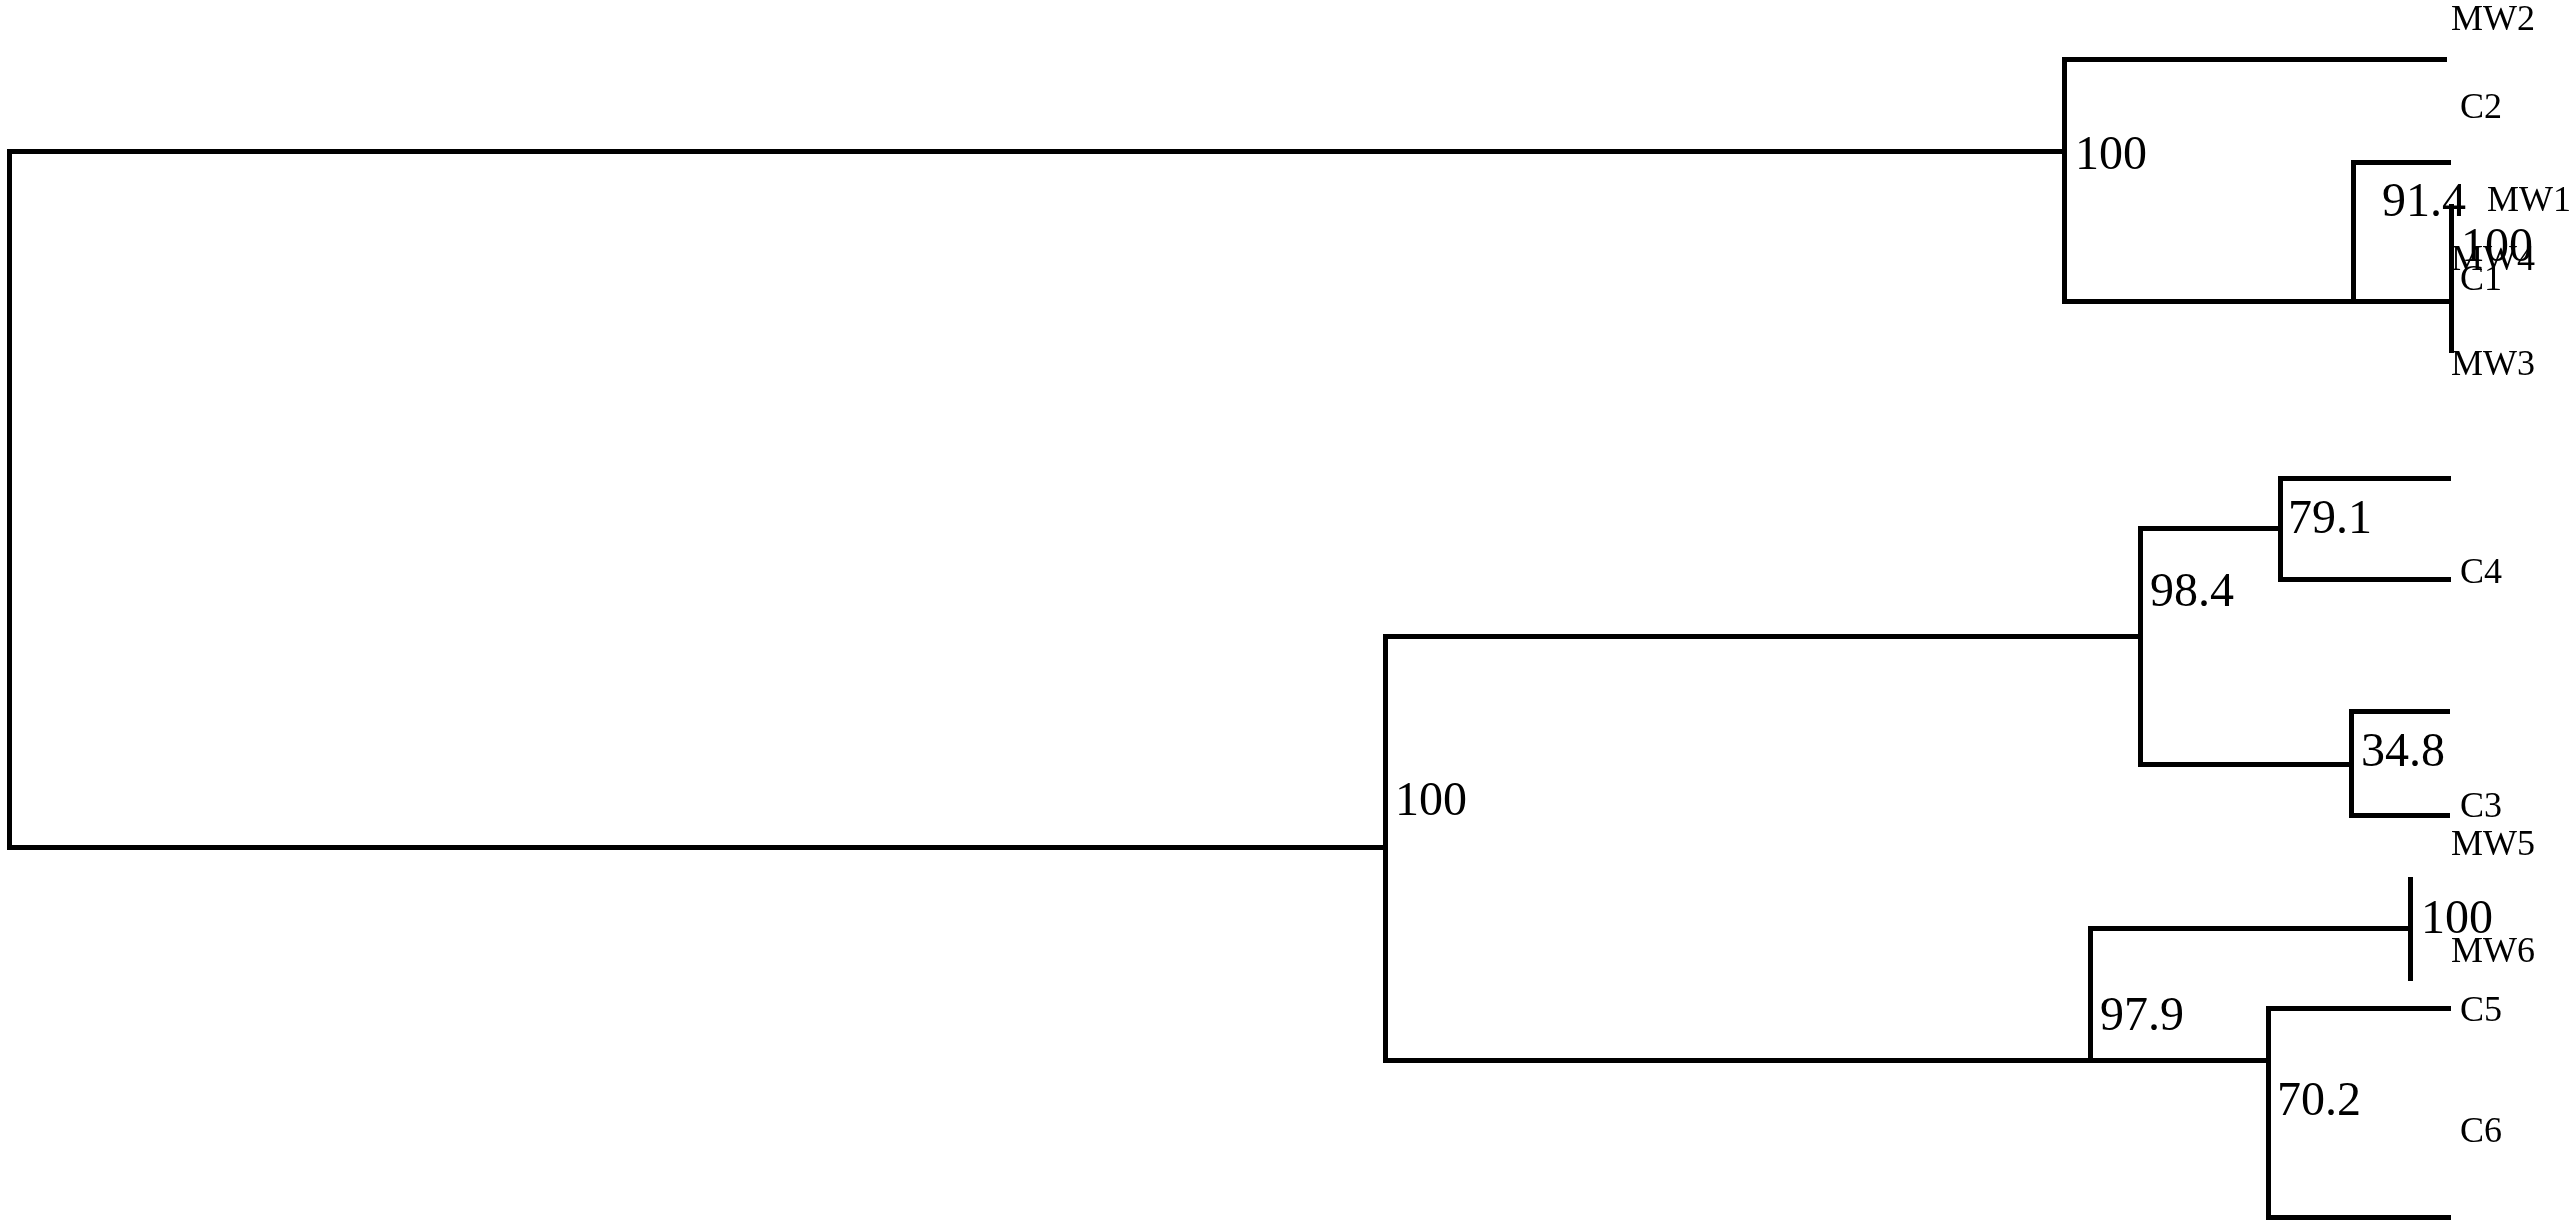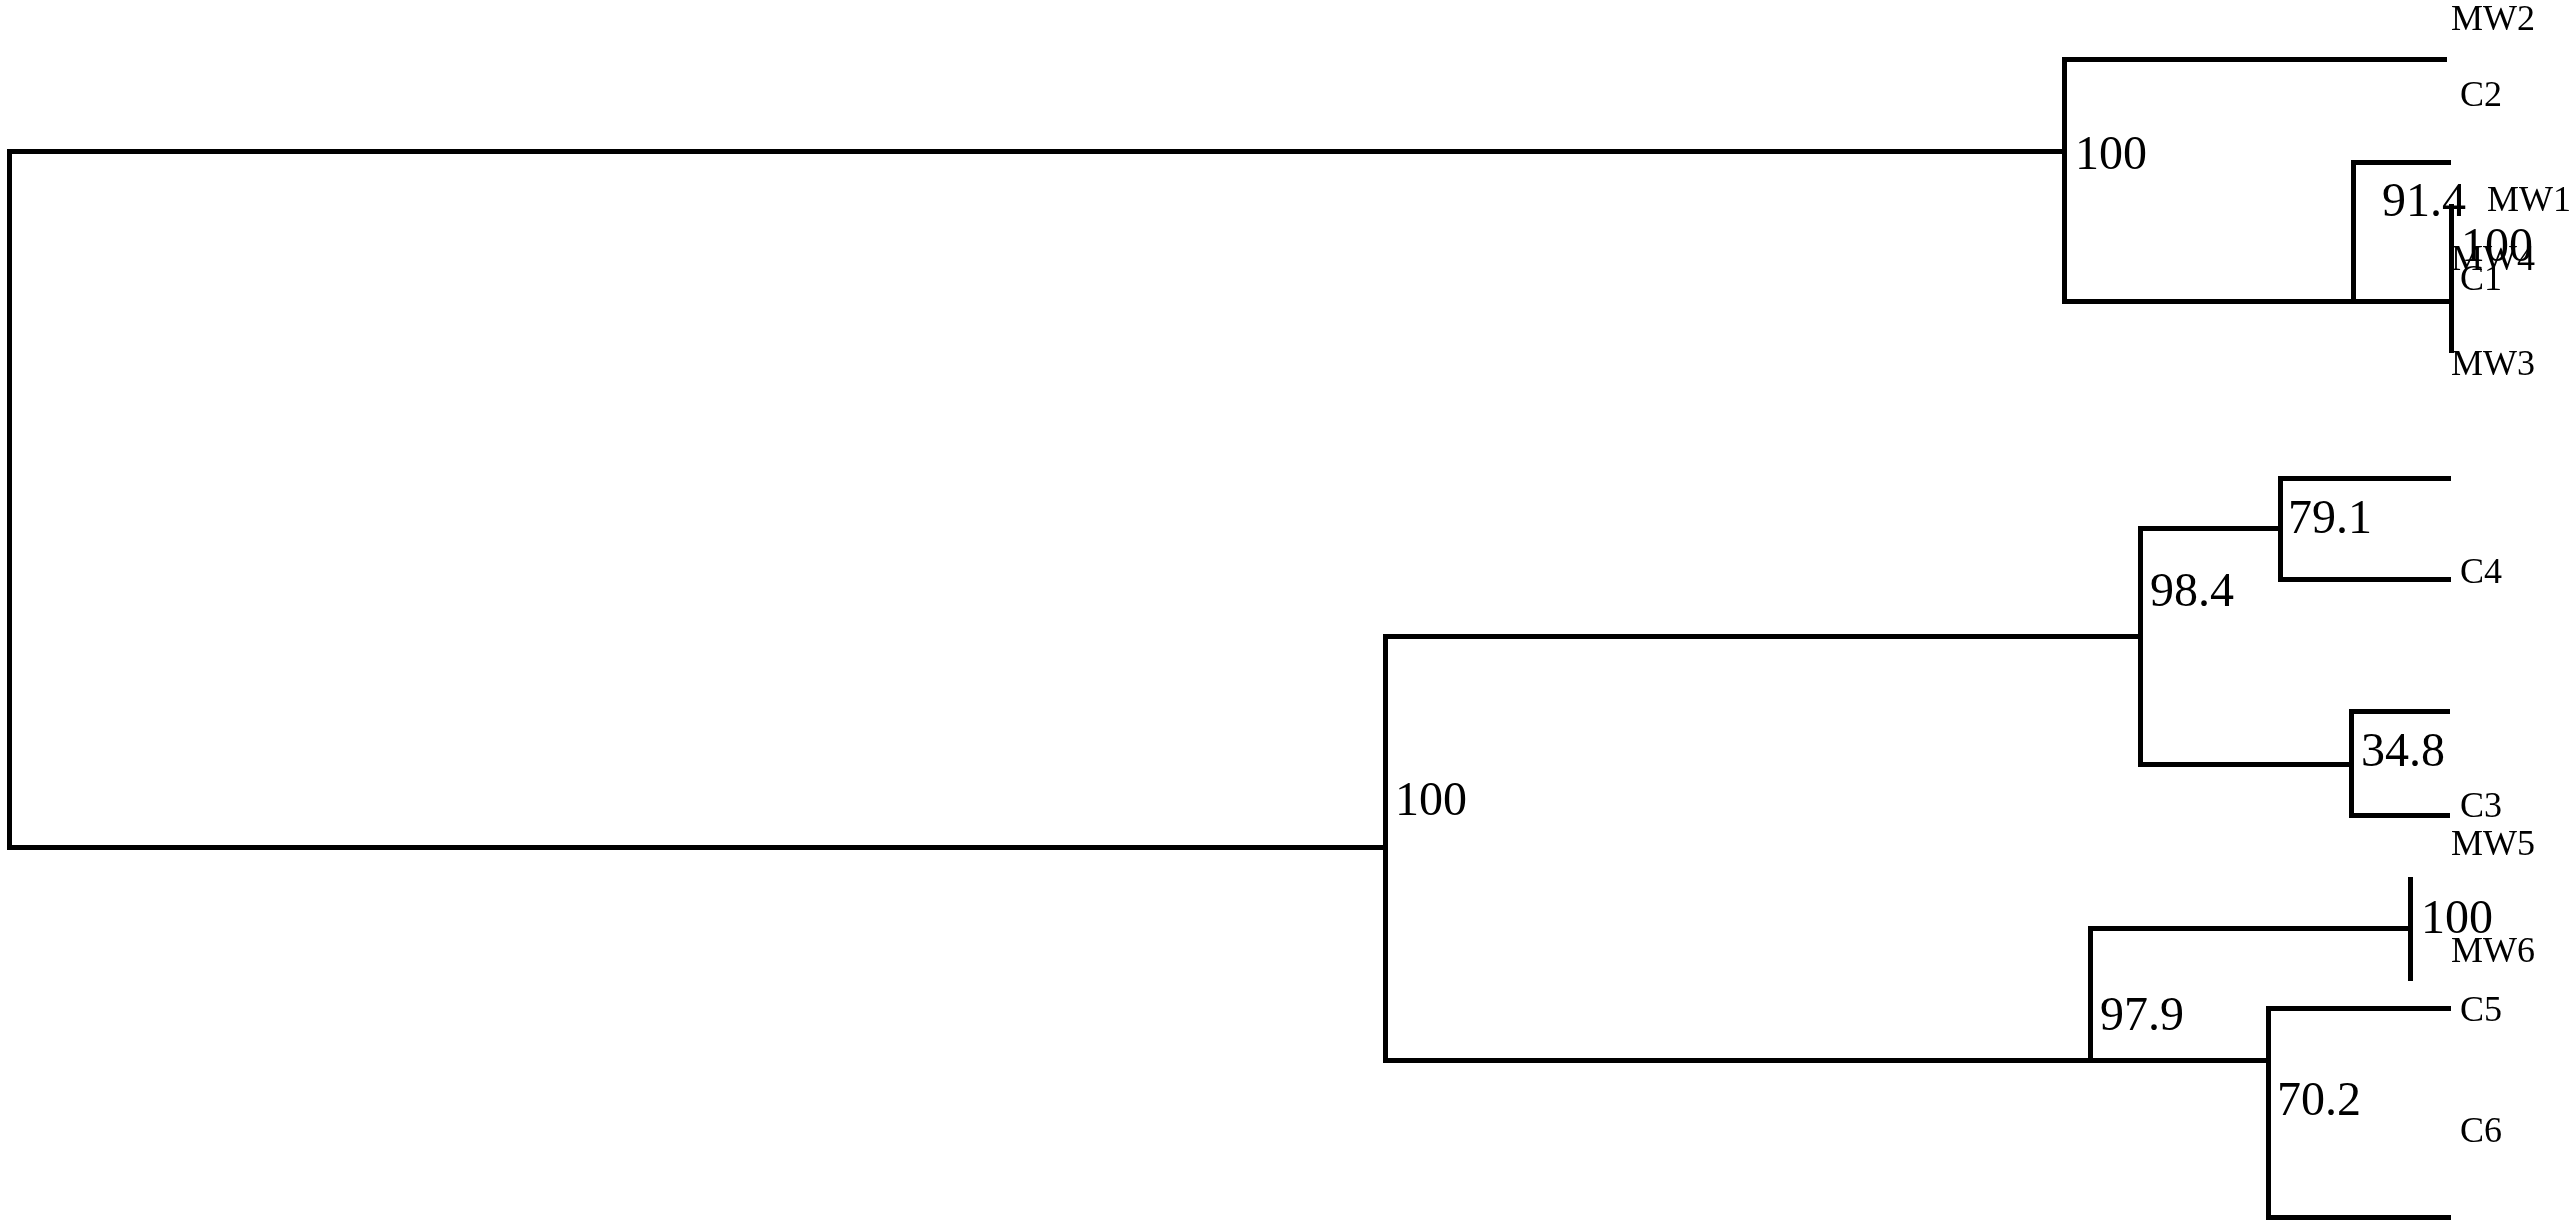--- a/index.html
+++ b/index.html
@@ -61,21 +61,21 @@
 
   <div class="branch vline" style="left:2449px; top:204px; height:149px;"></div>
 
   <div class="support-label" style="left:2075px; top:129px;">100</div>
 
   <div class="support-label" style="left:2362px; top:176px;margin-left:20px;">91.4</div>
 
   <div class="support-label" style="left:2461px; top:221px;">100</div>
 
   <div class="tip-label" style="left:2451px; top:0px;">MW2</div>
-  <div class="tip-label" style="left:2460px; top:76px;text-align:center;">C2</div>
+  <div class="tip-label" style="left:2460px; top:88px;text-align:center;">C2</div>
   <div class="tip-label" style="left:2451px; top:181px;margin-left:36px;">MW1</div>
   <div class="tip-label" style="left:2460px; top:260px;">C1</div>
 
   <div class="branch hline" style="left:7.4px; top:845px; width:1377px;"></div>
 
   <div class="branch vline" style="left:1383px; top:634px; height:426px;"></div>
 
   <div class="support-label" style="left:1395px; top:775px;">100</div>
 
   <div class="branch hline" style="left:1383px; top:634px; width:758px;"></div>

